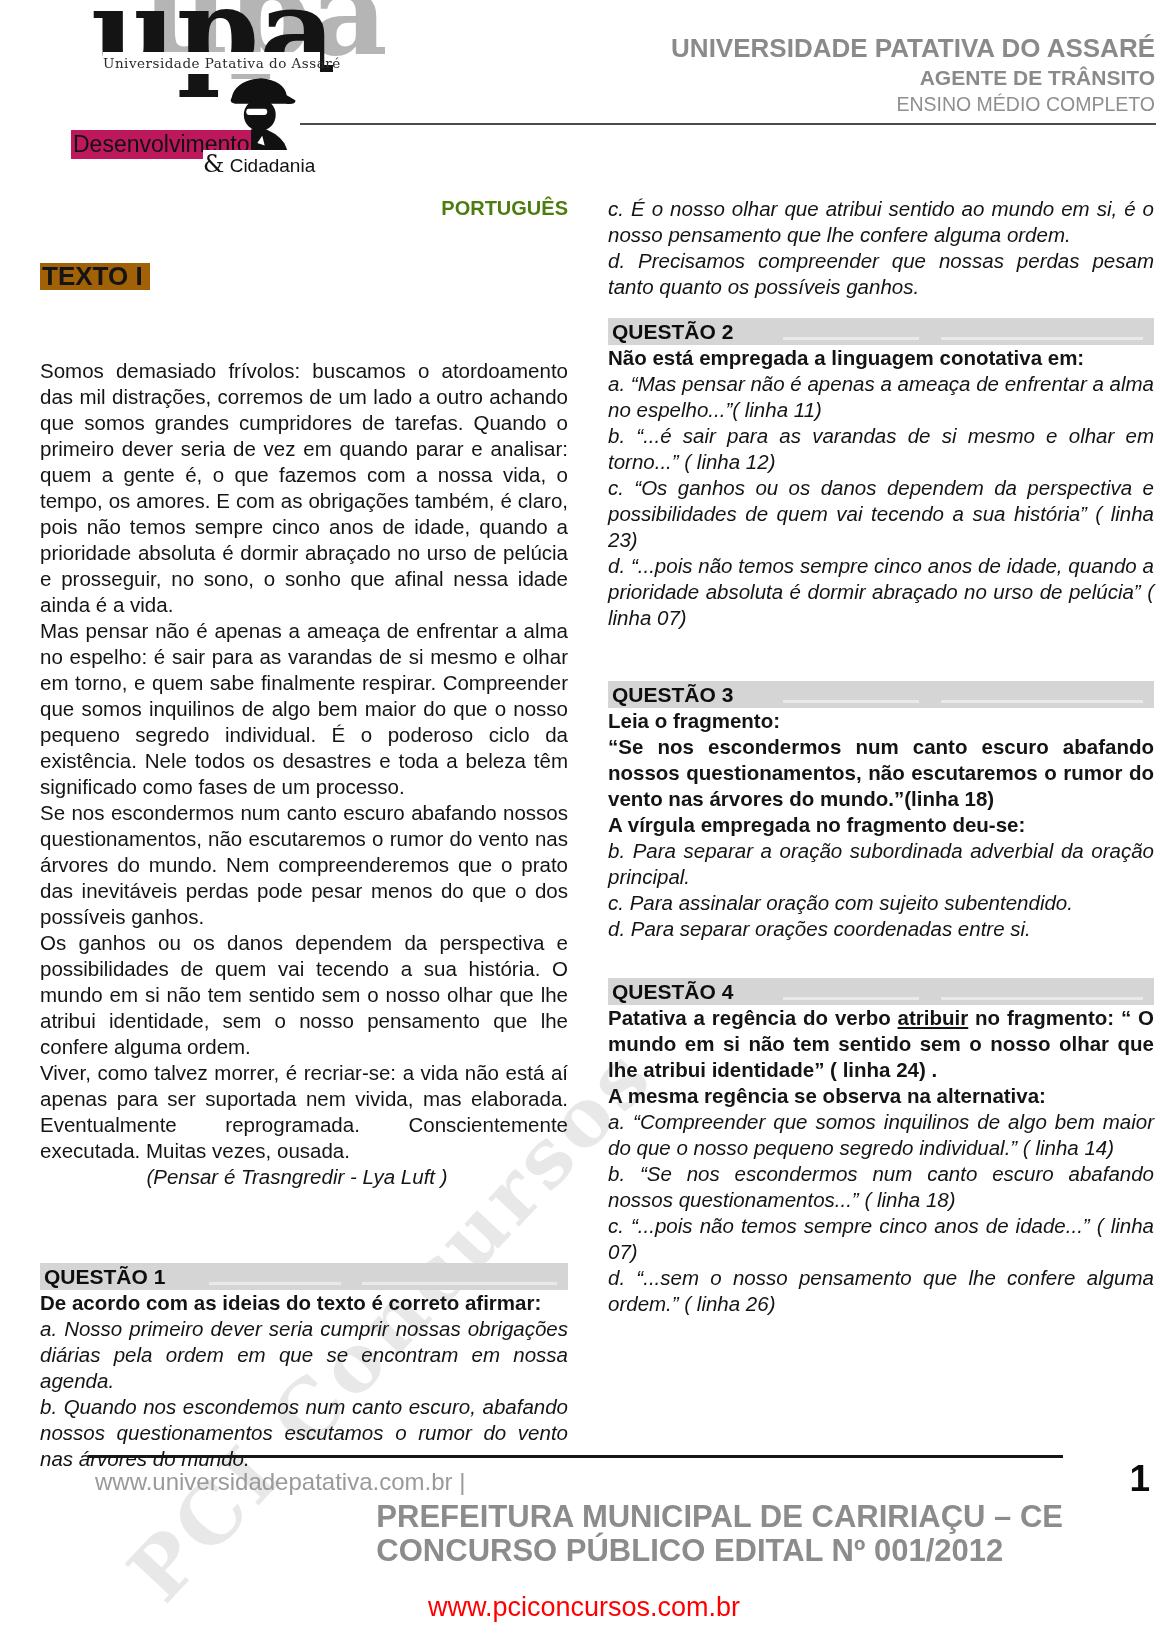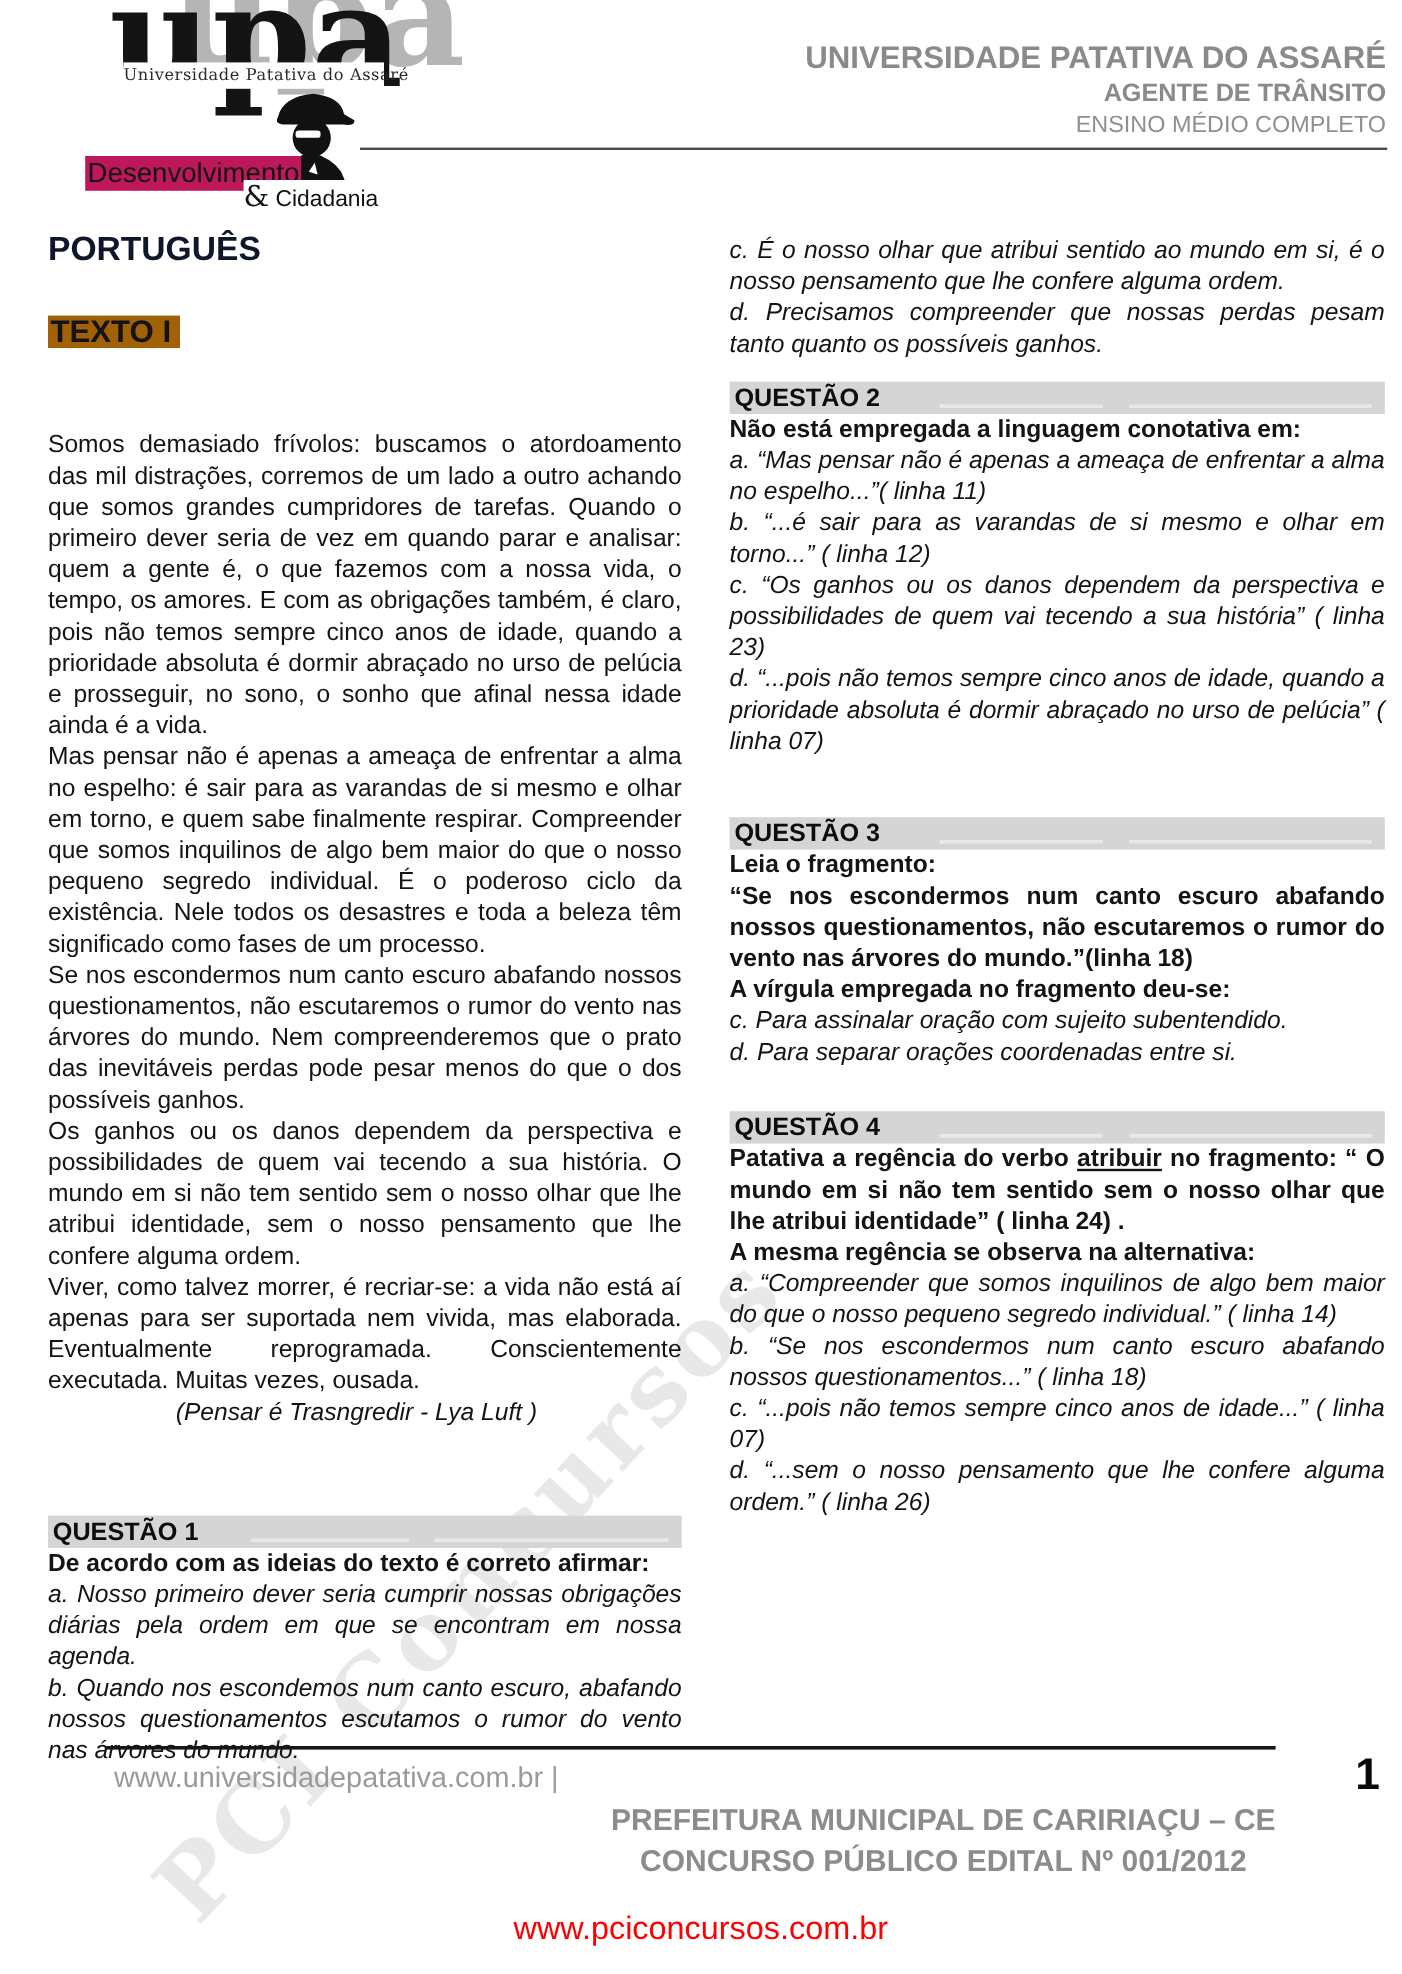--- a/index.html
+++ b/index.html
@@ -57,22 +57,22 @@
   .header-position  { font-size:21px; font-weight:bold; color:#8a8a8a; line-height:27px; }
   .header-education { font-size:19.5px; color:#8f8f8f; line-height:26px; }
   .header-rule { position:absolute; left:300px; top:123px; width:856px; border-top:2px solid #4c4c4c; z-index:1; }
 
   
   .col { position:absolute; z-index:1; }
   .col-left  { left:40px;  top:185px; width:528px; }
   .col-right { left:608px; top:196px; width:546px; }
 
   .section-title {
-    margin:8px 0 0 0; text-align:left;
-    font-size:28px; font-weight:bold; color:#0f172a; line-height:30px;
+    margin:8px 0 0 0; text-align:right;
+    font-size:20px; font-weight:bold; color:#4d7c0f; line-height:30px;
   }
   .texto-label-wrap { margin-top:40px; height:27px; }
   .texto-label {
     display:inline-block; background:#a16207;
     font-size:26px; font-weight:bold; line-height:27px; padding:0 7px 0 2px;
   }
 
   .body-text { margin:0; font-size:20.5px; line-height:26px; text-align:justify; }
   .first-para { margin-top:68px; }
   .attribution {
@@ -101,22 +101,22 @@
   .footer-rule { position:absolute; left:88px; top:1455px; width:975px; border-top:3px solid #161616; z-index:1; }
   .footer-site {
     position:absolute; left:95px; top:1468px;
     font-size:24px; color:#9a9a9a; z-index:1;
   }
   .page-number {
     position:absolute; right:18px; top:1458px;
     font-size:37px; font-weight:bold; color:#0a0a0a; z-index:1;
   }
   .footer-org {
-    position:absolute; right:105px; top:1500px; text-align:center; z-index:1;
-    font-size:25px; font-weight:bold; color:#8c8c8c; line-height:34px;
+    position:absolute; right:105px; top:1500px; text-align:left; z-index:1;
+    font-size:31px; font-weight:bold; color:#8c8c8c; line-height:34px;
   }
   .footer-link-wrap { position:absolute; left:0; top:1592px; width:100%; text-align:center; z-index:1; }
   .footer-link { font-size:27px; color:#ff0000; text-decoration:none; }
 </style>
 </head>
 <body>
 
 <div class="watermark">PCI Concursos</div>
 
 <div class="logo">
@@ -183,20 +183,21 @@
   <p class="opt">d. “...pois não temos sempre cinco anos de idade, quando a prioridade absoluta é dormir abraçado no urso de pelúcia” ( linha 07)</p>
 
   <div class="qbar mt-q3">
     <span>QUESTÃO 3</span>
     <span class="uline u1"></span>
     <span class="uline u2"></span>
   </div>
   <p class="stem">Leia o fragmento:</p>
   <p class="stem">“Se nos escondermos num canto escuro abafando nossos questionamentos, não escutaremos o rumor do vento nas árvores do mundo.”(linha 18)</p>
   <p class="stem">A vírgula empregada no fragmento deu-se:</p>
+  <p class="opt">b. Para separar a oração subordinada adverbial da oração principal.</p>
   <p class="opt">c. Para assinalar oração com sujeito subentendido.</p>
   <p class="opt">d. Para separar orações coordenadas entre si.</p>
 
   <div class="qbar mt-q4">
     <span>QUESTÃO 4</span>
     <span class="uline u1"></span>
     <span class="uline u2"></span>
   </div>
   <p class="stem"><span>Patativa a regência do verbo </span><span class="u">atribuir</span><span> no fragmento: “ O mundo em si não tem sentido sem o nosso olhar que lhe atribui identidade” ( linha 24) .</span></p>
   <p class="stem">A mesma regência se observa na alternativa:</p>

